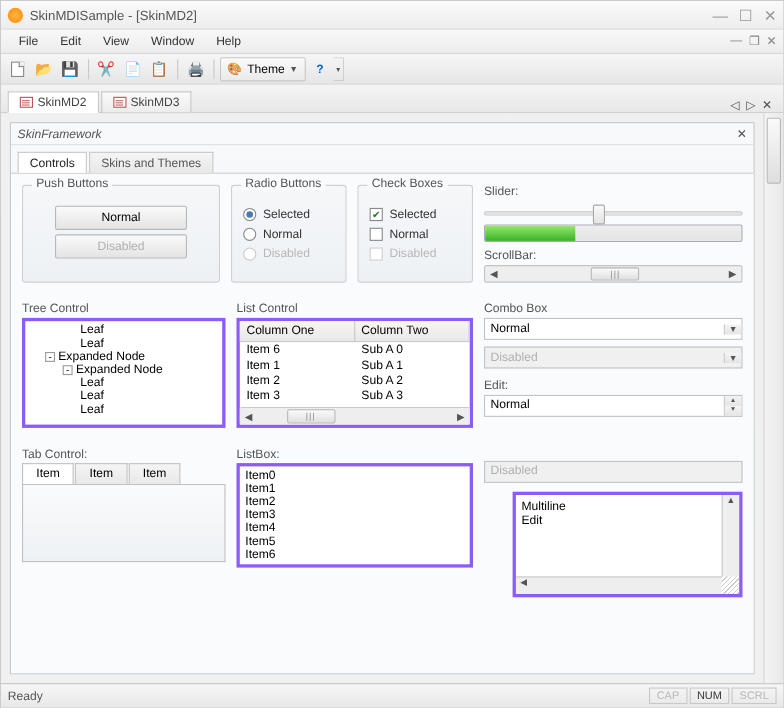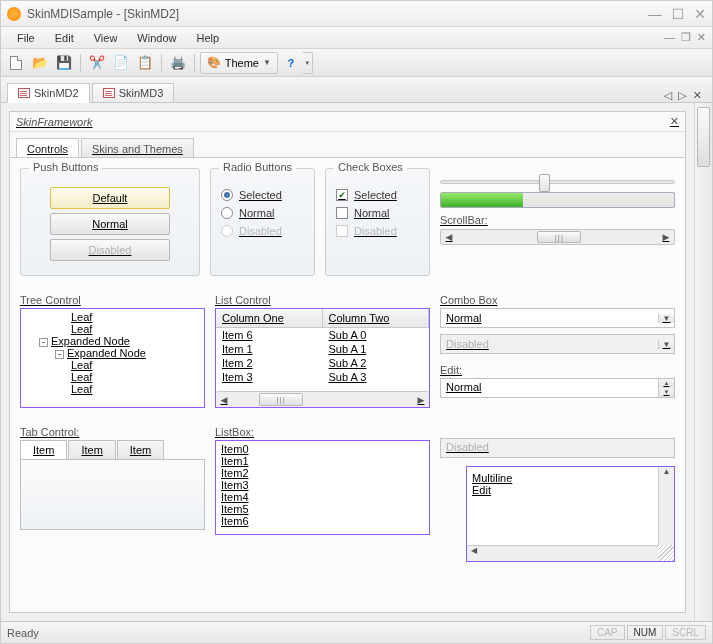--- a/index.html
+++ b/index.html
@@ -31,21 +31,21 @@
 .mdi-tab .ticon { width: 12px; height: 10px; border: 1px solid #b55; background: #fff; position: relative; }
 .mdi-tab .ticon::after { content:''; position:absolute; left:1px; top:2px; width:7px; height:1px; background:#c66; box-shadow: 0 2px 0 #c66, 0 4px 0 #c66; }
 .mdi-tabs .navr { margin-left: auto; display: flex; gap: 6px; color: #555; padding-right: 4px; font-size: 11px; }
 .mdi-tabs .navr span { cursor: pointer; }
 
 .client { flex: 1; display: flex; background: #f0f0f0; overflow: hidden; }
 .client-main { flex: 1; padding: 8px; overflow: hidden; }
 .client-scroll { width: 18px; background: linear-gradient(90deg,#f4f4f4,#e8e8e8); border-left: 1px solid #d5d5d5; position: relative; }
 .client-scroll .thumb { position: absolute; top: 4px; left: 2px; right: 2px; height: 60px; background: linear-gradient(#fafafa,#dedede); border: 1px solid #b8b8b8; border-radius: 2px; cursor: pointer; }
 
-.panel { border: 1px solid #c6cacd; background: linear-gradient(#f8f9fa, #eef1f4); height: 100%; display: flex; flex-direction: column; text-decoration: underline; }
+.panel { border: 1px solid #c6cacd; background: linear-gradient(#f8f9fa, #eef1f4); height: 100%; display: flex; flex-direction: column; }
 .panel-title { height: 20px; display: flex; align-items: center; padding: 0 6px; color: #555; font-style: italic; border-bottom: 1px solid #dcdfe2; }
 .panel-title .px { margin-left: auto; cursor: pointer; font-style: normal; }
 
 .ptabs { display: flex; height: 26px; padding: 6px 6px 0; border-bottom: 1px solid #c8c8c8; }
 .ptab { padding: 4px 10px; border: 1px solid #c8c8c8; border-bottom: none; margin-right: 2px; background: linear-gradient(#f5f5f5,#e8e8e8); cursor: pointer; color: #555; }
 .ptab.active { background: #fff; color: #222; }
 
 .pcontent { flex: 1; padding: 10px; overflow: auto; background: #fafbfc; }
 .row { display: flex; gap: 10px; }
 
@@ -70,21 +70,21 @@
 
 .progress { height: 16px; border: 1px solid #aab; border-radius: 2px; background: linear-gradient(#eee,#e4e4e4); overflow: hidden; position: relative; }
 .progress-fill { height: 100%; background: linear-gradient(#96e96b, #3bb12a); width: 35%; }
 
 .hscroll { height: 16px; border: 1px solid #c4c4c4; border-radius: 2px; background: #eee; display: flex; align-items: center; }
 .hscroll .ab { width: 16px; text-align: center; cursor: pointer; font-size: 9px; color: #555; }
 .hscroll .track { flex:1; position: relative; height: 100%; }
 .hscroll .th { position: absolute; top: 1px; bottom: 1px; width: 44px; left: 40%; background: linear-gradient(#fafafa,#e0e0e0); border: 1px solid #b8b8b8; border-radius: 2px; cursor: pointer; display:flex; align-items:center; justify-content:center; font-size:8px; color:#888; letter-spacing:1px; }
 
 .sec-label { color: #555; margin: 10px 0 2px; }
-.box { border: 1px solid #8b5cf6; background: #fff; }
+.box { border: 3px solid #8b5cf6; background: #fff; }
 
 .tree { height: 100px; overflow: auto; padding: 2px; font-size: 11px; }
 .tree .node { white-space: nowrap; }
 .tree .ind { display: inline-block; }
 .tree .exp { display: inline-block; width: 9px; height: 9px; border: 1px solid #999; text-align: center; line-height: 7px; font-size: 9px; margin-right: 3px; cursor: pointer; background:#fff; }
 
 .list { height: 100px; display: flex; flex-direction: column; }
 .list-head { display: flex; background: linear-gradient(#f6f6f6,#e8e8e8); border-bottom: 1px solid #c8c8c8; }
 .list-head .col { flex: 1; padding: 3px 6px; border-right: 1px solid #c8c8c8; cursor: pointer; }
 .list-body { flex: 1; overflow: auto; }
@@ -203,21 +203,20 @@
         </div>
         <div class="ptabs">
           <div class="ptab active">Controls</div>
           <div class="ptab">Skins and Themes</div>
         </div>
         <div class="pcontent">
 
           <div class="row">
             <div class="grp" style="flex:0 0 180px;">
               <div class="gt">Push Buttons</div>
-              <div class="btn default">Default</div>
               <div class="btn">Normal</div>
               <div class="btn disabled">Disabled</div>
             </div>
 
             <div class="grp" style="flex:0 0 105px;">
               <div class="gt">Radio Buttons</div>
               <div class="rc-line">
                   <span class="radio sel"></span>
                   <span>Selected</span>
                 </div>
@@ -241,20 +240,21 @@
                   <span class="chk"></span>
                   <span>Normal</span>
                 </div>
               <div class="rc-line disabled">
                   <span class="chk dis"></span>
                   <span>Disabled</span>
                 </div>
             </div>
 
             <div style="flex:1;">
+              <div class="slab">Slider:</div>
               <div class="slider-track">
                 <div class="slider-thumb" style="left:42%;"></div>
               </div>
               <div class="progress">
                   <div class="progress-fill"></div>
                 </div>
               <div class="slab" style="margin-top:6px;">ScrollBar:</div>
               <div class="hscroll">
                 <div class="ab">◀</div>
                 <div class="track">

